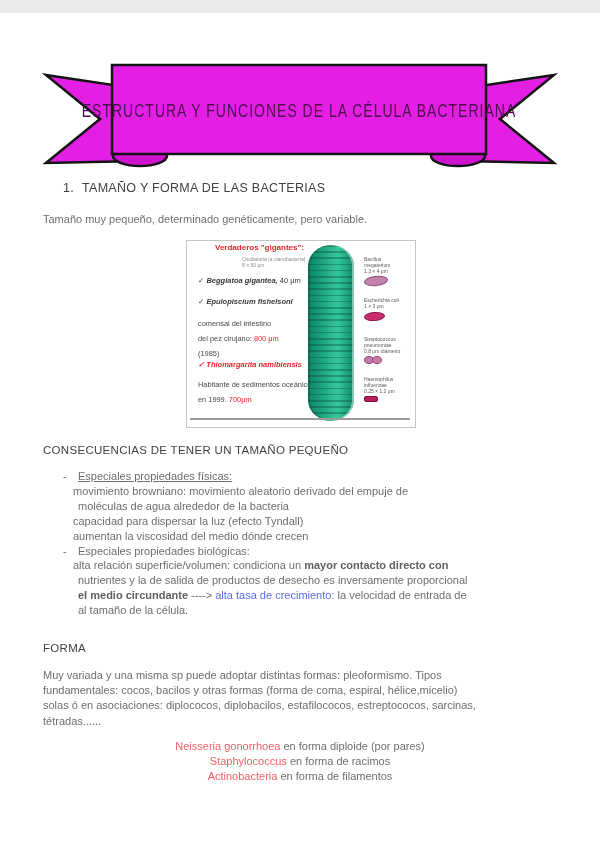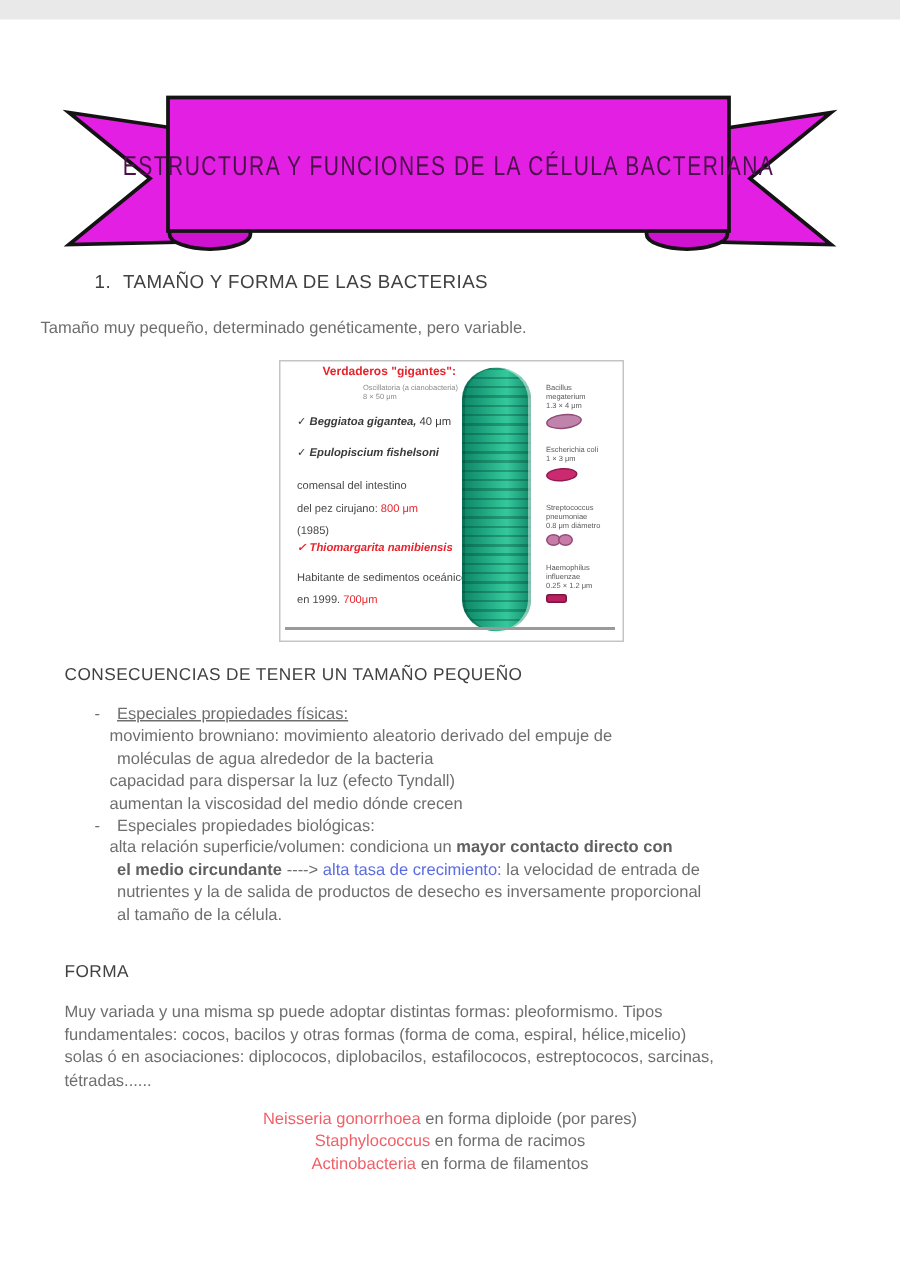--- a/index.html
+++ b/index.html
@@ -10,21 +10,21 @@
   #banner-svg{position:absolute;left:0;top:40px;}
   #banner-title{position:absolute;left:112px;top:82px;width:374px;height:30px;
     display:flex;align-items:center;justify-content:center;
     font-size:14px;font-weight:500;letter-spacing:1px;color:#4a1049;
     transform:scaleY(1.3);text-transform:uppercase;white-space:nowrap;}
 
   
   .h1{position:absolute;left:63px;top:168px;font-size:12.5px;color:#414141;
       letter-spacing:.3px;white-space:nowrap;}
   .h1 .num{display:inline-block;width:19px;}
-  #intro{position:absolute;left:27px;top:200px;font-size:11px;white-space:nowrap;}
+  #intro{position:absolute;left:43px;top:200px;font-size:11px;white-space:nowrap;}
   .h2{position:absolute;left:43px;font-size:11.5px;color:#414141;letter-spacing:.3px;white-space:nowrap;}
   #h-consecuencias{top:431px;text-align:center;}
   #h-forma{top:629px;}
 
   
   #consecuencias-lines{position:absolute;left:0;top:456px;width:600px;font-size:11px;}
   .tline{line-height:14.9px;white-space:nowrap;}
   .tline.li{padding-left:78px;position:relative;}
   .tline.li::before{content:"-";position:absolute;left:63px;color:#6e6e6e;}
   .tline.sub{padding-left:73px;}
@@ -140,22 +140,22 @@
 
   <div id="h-consecuencias" class="h2">CONSECUENCIAS DE TENER UN TAMAÑO PEQUEÑO</div>
   <div id="consecuencias-lines">
       <div class="tline li"><span class="u">Especiales propiedades físicas:</span></div>
       <div class="tline sub"><span>movimiento browniano: movimiento aleatorio derivado del empuje de</span></div>
       <div class="tline cont"><span>moléculas de agua alrededor de la bacteria</span></div>
       <div class="tline sub"><span>capacidad para dispersar la luz (efecto Tyndall)</span></div>
       <div class="tline sub"><span>aumentan la viscosidad del medio dónde crecen</span></div>
       <div class="tline li"><span>Especiales propiedades biológicas:</span></div>
       <div class="tline sub"><span>alta relación superficie/volumen: condiciona un </span><span class="b">mayor contacto directo con</span></div>
+      <div class="tline cont"><span>nutrientes y la de salida de productos de desecho es inversamente proporcional</span></div>
       <div class="tline cont"><span class="b">el medio circundante </span><span>----&gt; </span><span class="blue">alta tasa de crecimiento:</span><span> la velocidad de entrada de</span></div>
-      <div class="tline cont"><span>nutrientes y la de salida de productos de desecho es inversamente proporcional</span></div>
       <div class="tline cont"><span>al tamaño de la célula.</span></div>
     </div>
 
   <div id="h-forma" class="h2">FORMA</div>
   <div id="forma-para">
       <div class="tline"><span>Muy variada y una misma sp puede adoptar distintas formas: pleoformismo. Tipos</span></div>
       <div class="tline"><span>fundamentales: cocos, bacilos y otras formas (forma de coma, espiral, hélice,micelio)</span></div>
       <div class="tline"><span>solas ó en asociaciones: diplococos, diplobacilos, estafilococos, estreptococos, sarcinas,</span></div>
       <div class="tline"><span>tétradas......</span></div>
     </div>

